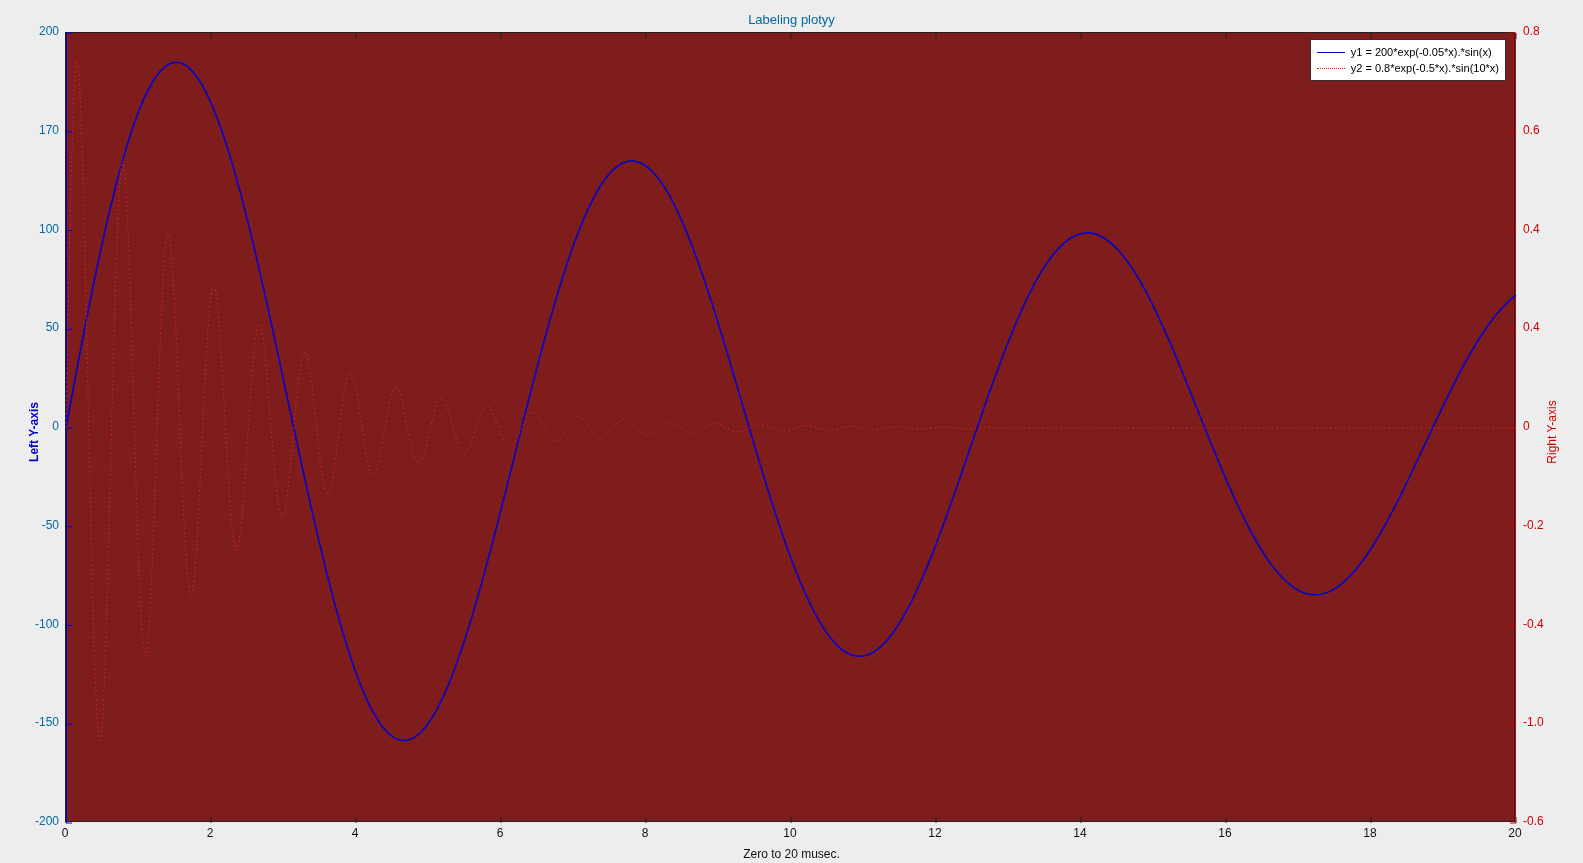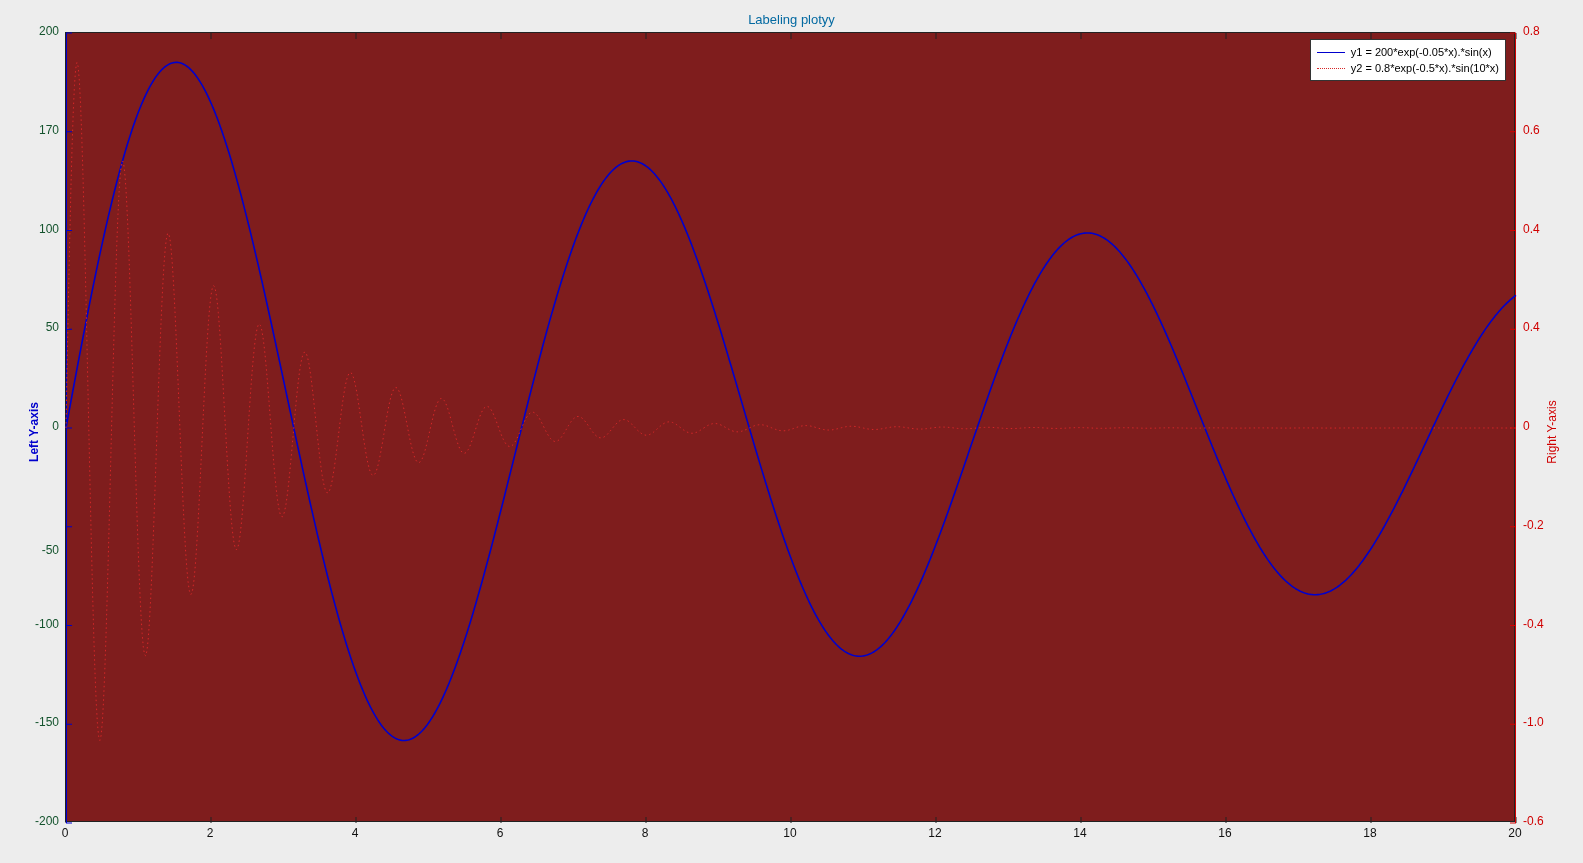--- a/index.html
+++ b/index.html
@@ -55,21 +55,21 @@
     top: 50%;
     transform: translateY(-50%) rotate(-90deg);
     transform-origin: center;
     font-size: 12px;
     color: #d00000;
     white-space: nowrap;
   }
   .tick {
     position: absolute;
     font-size: 12px;
-    color: #14532d;
+    color: #0369a1;
   }
   .tick-right {
     position: absolute;
     font-size: 12px;
     color: #d00000;
   }
   .tick-x {
     position: absolute;
     font-size: 12px;
     color: #111;
@@ -103,20 +103,21 @@
 </style>
 </head>
 <body>
 
 <div class="figure">
 
   <div class="title">Labeling plotyy</div>
 
   <div class="ylabel-left">Left Y-axis</div>
   <div class="ylabel-right">Right Y-axis</div>
+  <div class="xlabel">Zero to 20 musec.</div>
 
   <div id="plot" class="plot-area" style="left: 65px; top: 32px; width: 1450px; height: 790px;">
     <svg id="plot-svg" width="1450" height="790">
         <line x1="0" y1="790" x2="0" y2="784" stroke="#222" stroke-width="1"></line>
         <line x1="0" y1="0" x2="0" y2="6" stroke="#222" stroke-width="1"></line>
         <line x1="145" y1="790" x2="145" y2="784" stroke="#222" stroke-width="1"></line>
         <line x1="145" y1="0" x2="145" y2="6" stroke="#222" stroke-width="1"></line>
         <line x1="290" y1="790" x2="290" y2="784" stroke="#222" stroke-width="1"></line>
         <line x1="290" y1="0" x2="290" y2="6" stroke="#222" stroke-width="1"></line>
         <line x1="435" y1="790" x2="435" y2="784" stroke="#222" stroke-width="1"></line>
@@ -179,21 +180,21 @@
 <div class="tick-x" style="left: 645px; top: 826px;">8</div>
 <div class="tick-x" style="left: 790px; top: 826px;">10</div>
 <div class="tick-x" style="left: 935px; top: 826px;">12</div>
 <div class="tick-x" style="left: 1080px; top: 826px;">14</div>
 <div class="tick-x" style="left: 1225px; top: 826px;">16</div>
 <div class="tick-x" style="left: 1370px; top: 826px;">18</div>
 <div class="tick-x" style="left: 1515px; top: 826px;">20</div>
 <div class="tick" style="right: 1524px; top: 814px;">-200</div>
 <div class="tick" style="right: 1524px; top: 715.25px;">-150</div>
 <div class="tick" style="right: 1524px; top: 616.5px;">-100</div>
-<div class="tick" style="right: 1524px; top: 543px;">-50</div>
+<div class="tick" style="right: 1524px; top: 518px;">-50</div>
 <div class="tick" style="right: 1524px; top: 419px;">0</div>
 <div class="tick" style="right: 1524px; top: 320.25px;">50</div>
 <div class="tick" style="right: 1524px; top: 221.5px;">100</div>
 <div class="tick" style="right: 1524px; top: 122.75px;">170</div>
 <div class="tick" style="right: 1524px; top: 24px;">200</div>
 <div class="tick-right" style="left: 1523px; top: 814px;">-0.6</div>
 <div class="tick-right" style="left: 1523px; top: 715.25px;">-1.0</div>
 <div class="tick-right" style="left: 1523px; top: 616.5px;">-0.4</div>
 <div class="tick-right" style="left: 1523px; top: 517.75px;">-0.2</div>
 <div class="tick-right" style="left: 1523px; top: 419px;">0</div>

